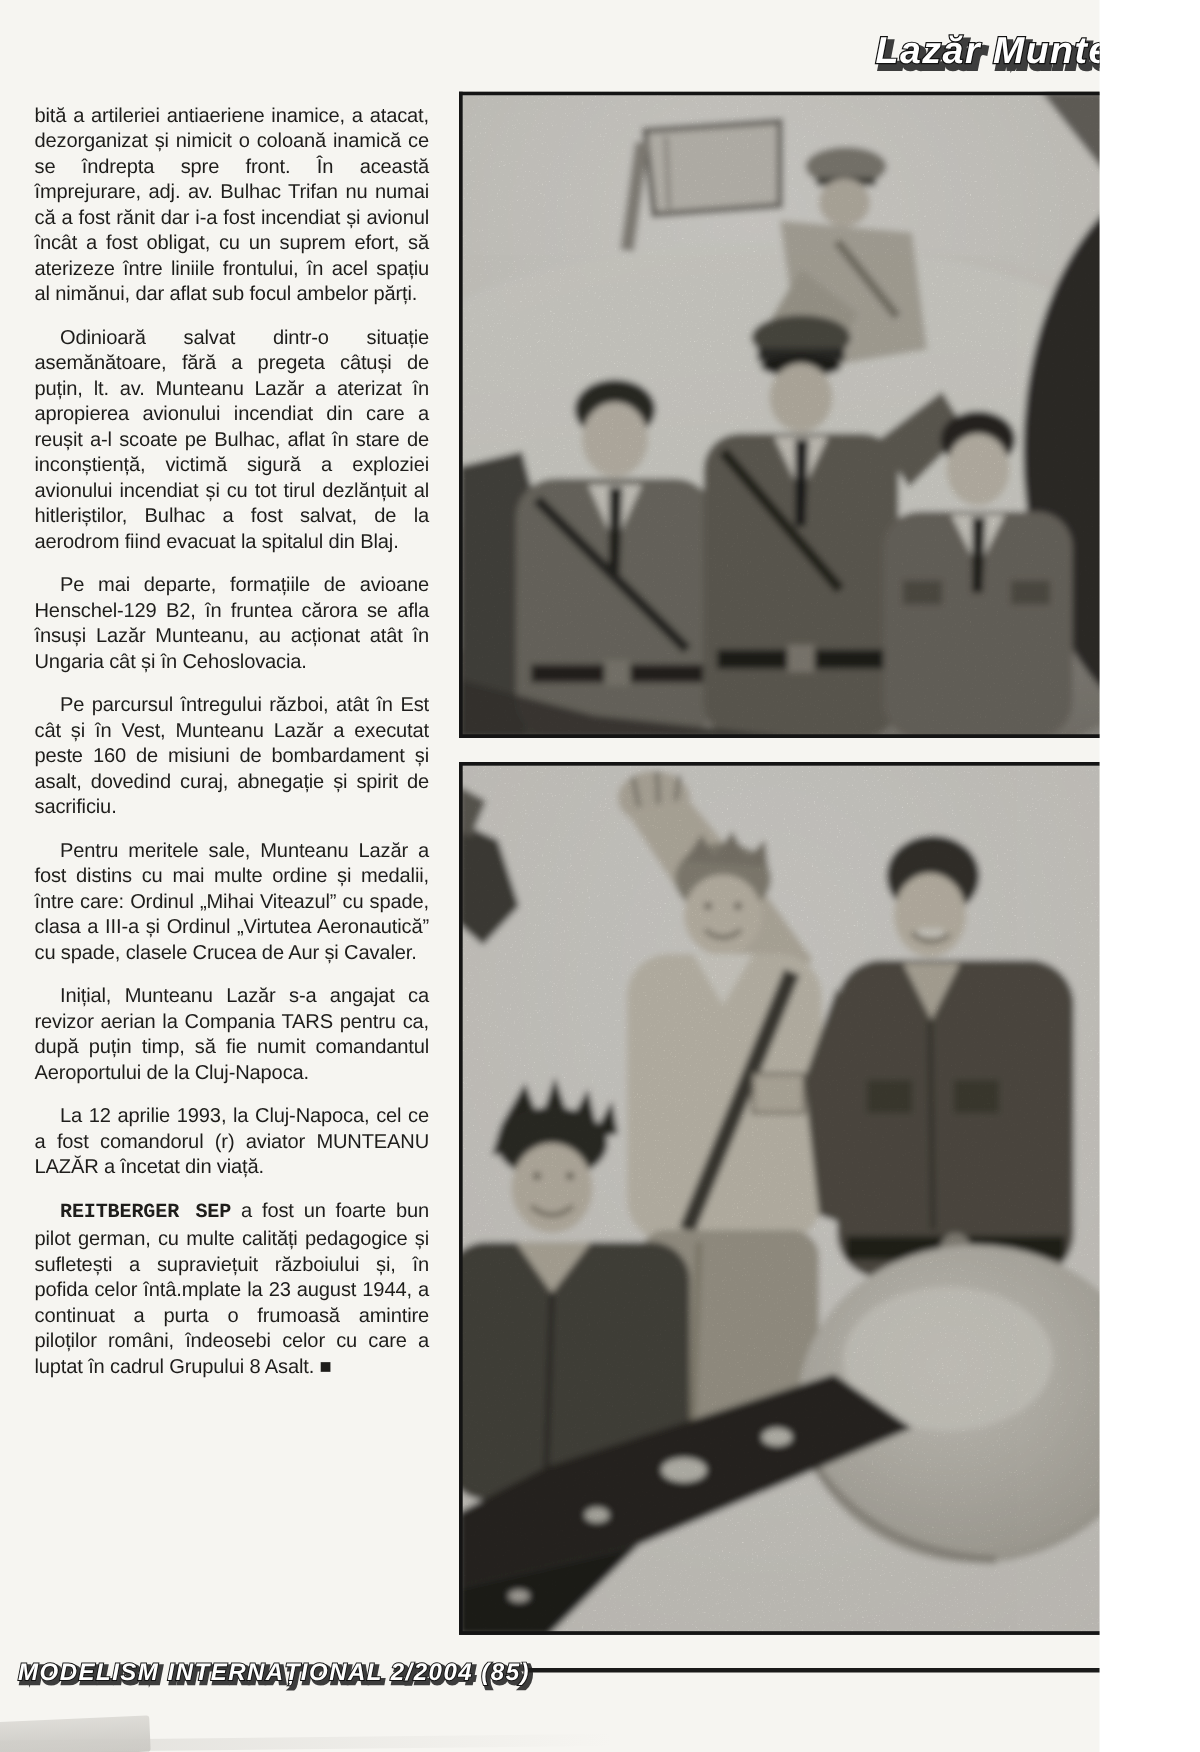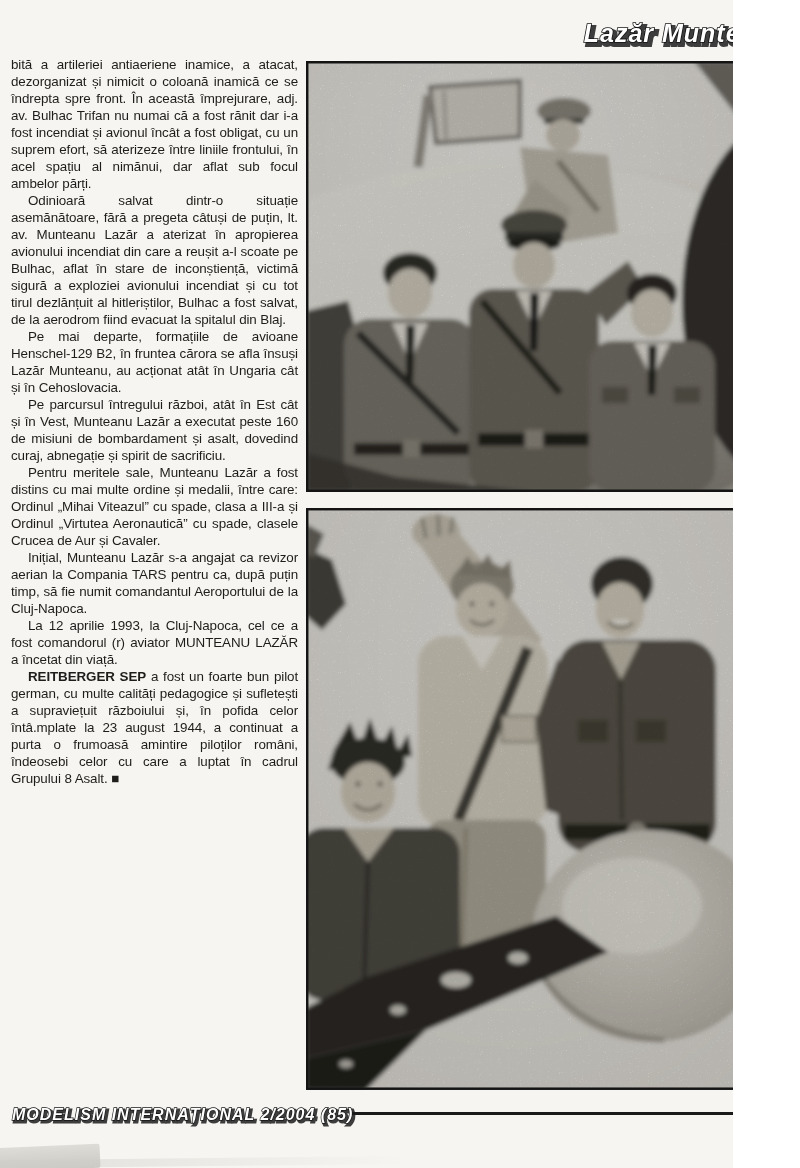--- a/index.html
+++ b/index.html
@@ -18,23 +18,23 @@
     font-weight:bold;font-style:italic;
     letter-spacing:1px;
   }
   
   .column{
     position:absolute;left:11px;top:56px;width:287px;
     font-size:13.4px;line-height:17px;
     text-align:justify;
     letter-spacing:-0.1px;
   }
-  .column p{margin:0;text-indent:17px;}
+  .column p{margin:12px;text-indent:17px;}
   .column p.first{text-indent:0;}
-  .column strong{font-weight:bold;}
+  .column strong{font-weight:bold;font-family:Liberation Mono, monospace;}
   
   .photo{position:absolute;margin:0;padding:0;line-height:0;}
   .photo-top{left:306px;top:61px;width:494px;height:431px;}
   .photo-bottom{left:306px;top:508px;width:457px;height:582px;}
   
   .footer-svg{position:absolute;left:8px;top:1099px;width:360px;height:30px;}
   .footer-rule{position:absolute;left:352px;top:1112px;width:384px;height:3px;background:#1a1a1a;}
   .footer-page{
     position:absolute;left:742px;top:1102px;width:44px;
     font-size:17px;font-weight:bold;color:#161616;letter-spacing:0.5px;

